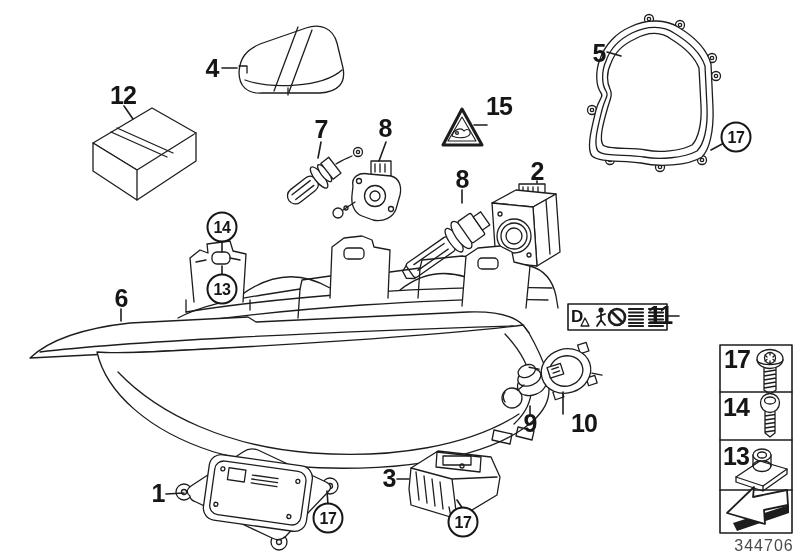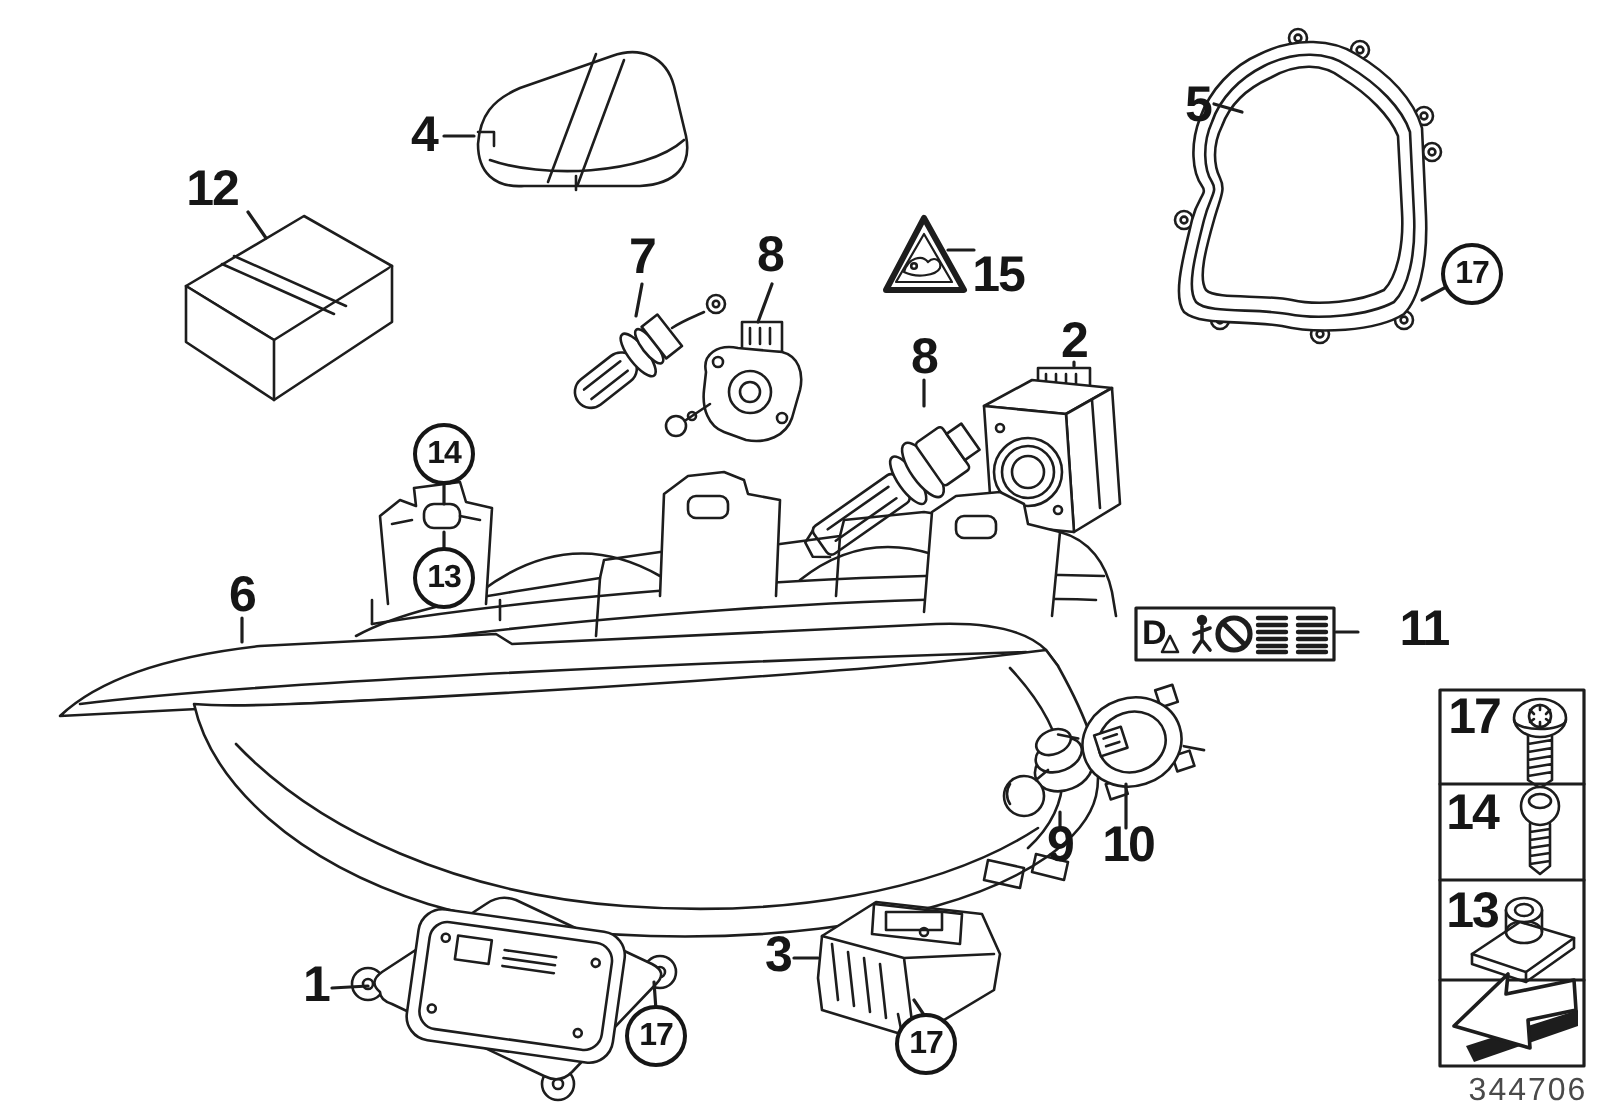--- a/index.html
+++ b/index.html
@@ -268,34 +268,34 @@
     <path d="M530,414 L530,406"></path>
     <path d="M563,414 L563,392"></path>
     <path d="M166,494 L184,493"></path>
     <path d="M328,505 L327,491"></path>
     <path d="M397,479 L409,479"></path>
     <path d="M463,509 L457,500"></path>
   </g>
 </svg>
 
 <div class="lbl" style="left:212px;top:68px">4</div>
-<div class="lbl" style="left:106px;top:95px">12</div>
+<div class="lbl" style="left:123px;top:95px">12</div>
 <div class="lbl" style="left:321px;top:129px">7</div>
 <div class="lbl" style="left:385px;top:128px">8</div>
-<div class="lbl" style="left:499px;top:138px">15</div>
+<div class="lbl" style="left:499px;top:106px">15</div>
 <div class="lbl" style="left:599px;top:53px">5</div>
 <div class="lblc" style="left:736px;top:137px">17</div>
 <div class="lbl" style="left:462px;top:179px">8</div>
 <div class="lbl" style="left:537px;top:171px">2</div>
 <div class="lblc" style="left:222px;top:227px">14</div>
 <div class="lblc" style="left:222px;top:289px">13</div>
 <div class="lbl" style="left:121px;top:298px">6</div>
-<div class="lbl" style="left:712px;top:315px">11</div>
+<div class="lbl" style="left:660px;top:315px">11</div>
 <div class="lbl" style="left:530px;top:423px">9</div>
-<div class="lbl" style="left:564px;top:423px">10</div>
+<div class="lbl" style="left:584px;top:423px">10</div>
 <div class="lbl" style="left:158px;top:493px">1</div>
 <div class="lblc" style="left:328px;top:518px">17</div>
 <div class="lbl" style="left:389px;top:478px">3</div>
 <div class="lblc" style="left:463px;top:522px">17</div>
 
 <div class="lbl" style="left:737px;top:359px">17</div>
 <div class="lbl" style="left:736px;top:407px">14</div>
 <div class="lbl" style="left:736px;top:456px">13</div>
 
 <div style="position:absolute;left:571px;top:307px;font:bold 17px 'Liberation Sans',sans-serif;color:#161616;">D</div>

